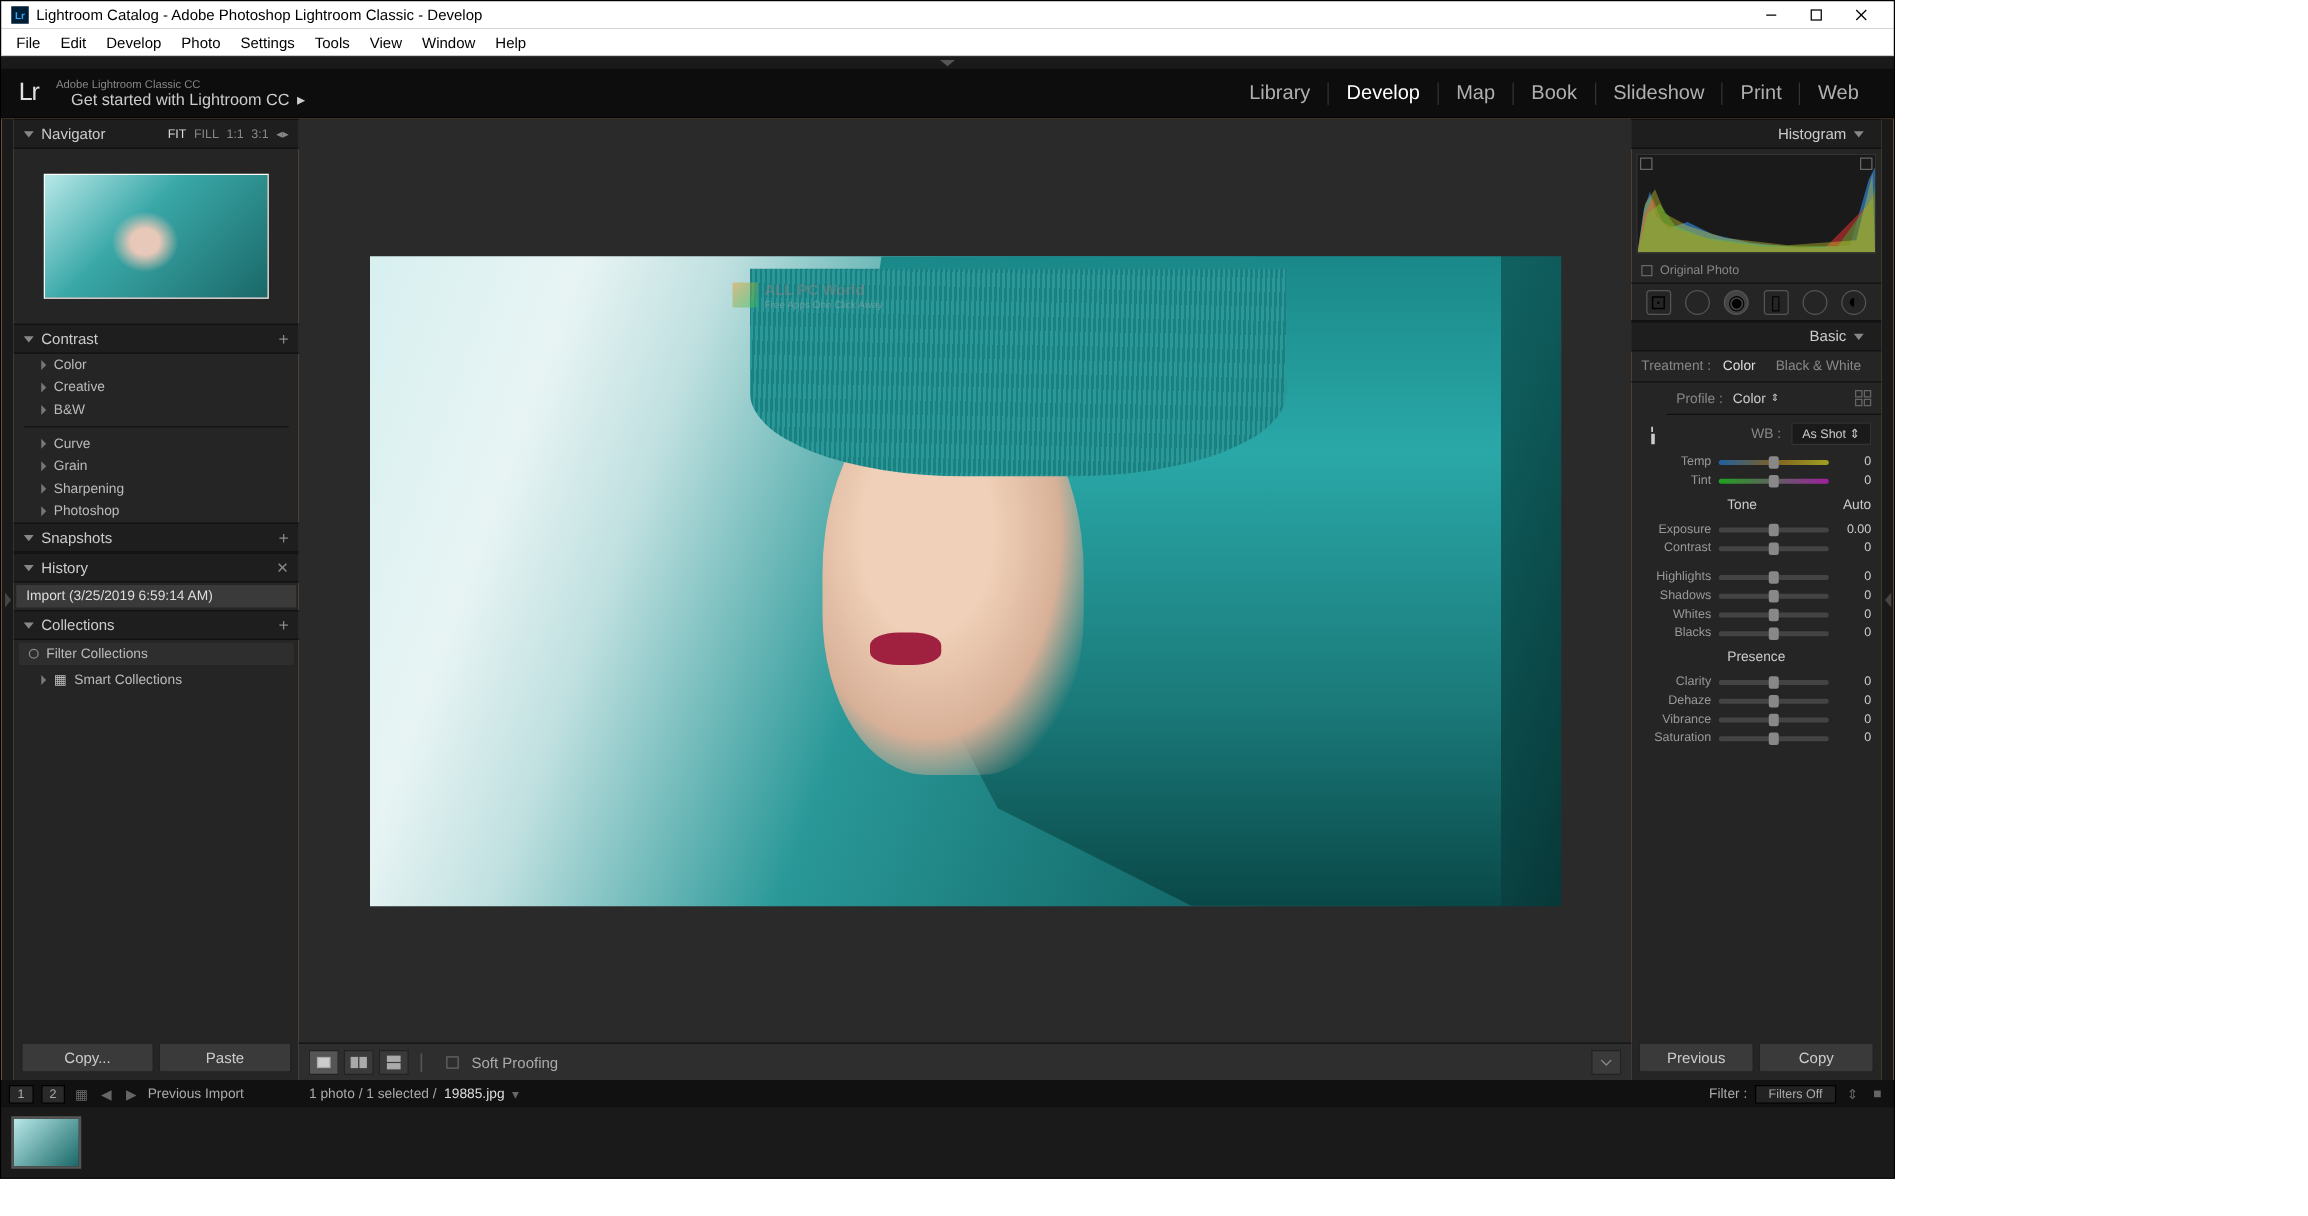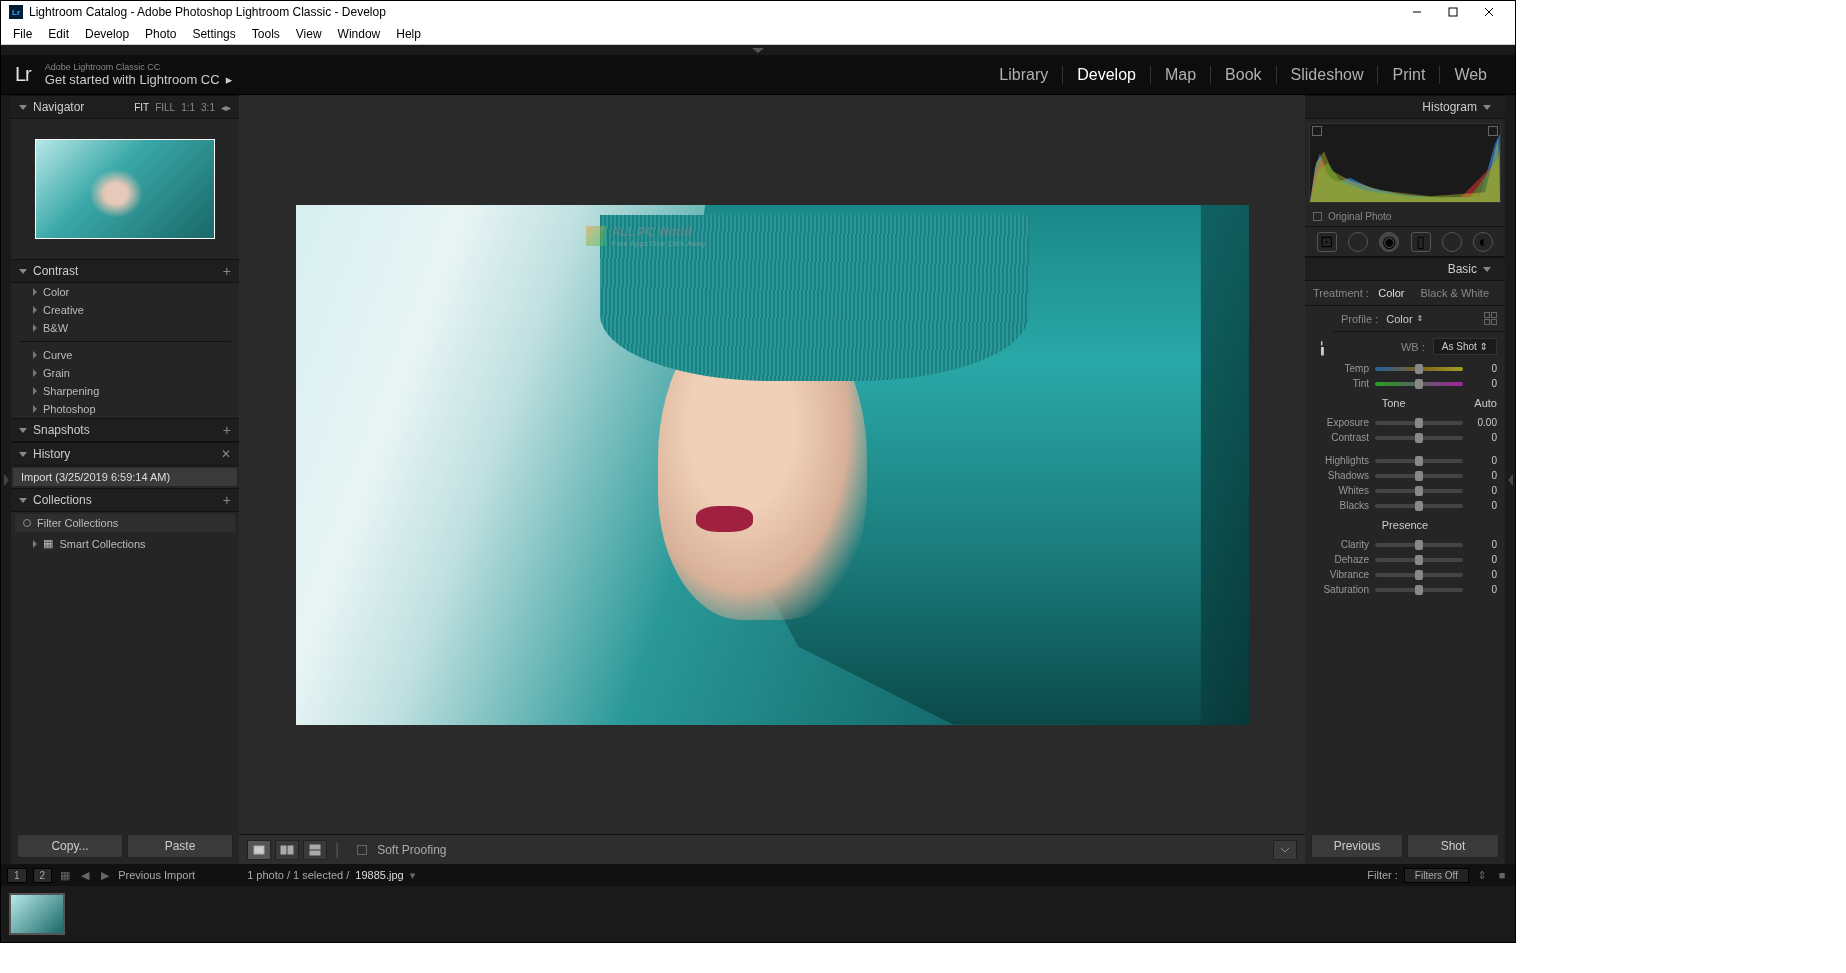--- a/index.html
+++ b/index.html
@@ -18,21 +18,21 @@
 .menubar span { padding:0 8px; }
 
 
 .topstrip { height:10px; background:#1a1a1a; display:flex; justify-content:center; align-items:center; }
 .topstrip .tri { width:0; height:0; border-left:6px solid transparent; border-right:6px solid transparent; border-top:5px solid #555; }
 
 
 .header { height:40px; background:#0d0d0d; display:flex; align-items:center; padding:0 14px; border-bottom:1px solid #000; }
 .lr-logo { font-size:20px; color:#e0e0e0; font-weight:300; margin-right:14px; letter-spacing:-1px; }
 .header-txt .sub { font-size:9px; color:#888; }
-.header-txt .main { font-size:13px; color:#ccc; display:flex; align-items:center; gap:6px; }
+.header-txt .main { font-size:13px; color:#ccc; display:flex; align-items:center; gap:6px;margin-left:12px; }
 .header .spacer { flex:1; }
 .modules { display:flex; gap:0; }
 .modules span { font-size:16px; color:#b0b0b0; padding:0 14px; border-right:1px solid #333; cursor:pointer; }
 .modules span:last-child { border-right:none; }
 .modules span.active { color:#fff; }
 
 
 .body { flex:1; display:flex; background:#fdba74; overflow:hidden; }
 
 
@@ -494,21 +494,21 @@
       <div class="slider-row">
           <span class="lbl">Saturation</span>
           <div class="track gray">
             <div class="knob"></div>
           </div>
           <span class="val">0</span>
         </div>
 
       <div class="btn-row">
         <div class="btn">Previous</div>
-        <div class="btn">Shot</div>
+        <div class="btn">Copy</div>
       </div>
     </div>
 
     <div class="edge-tri r">
         <div class="t"></div>
       </div>
   </div>
 
   <div class="filmstrip-bar">
     <span class="box">1</span>

